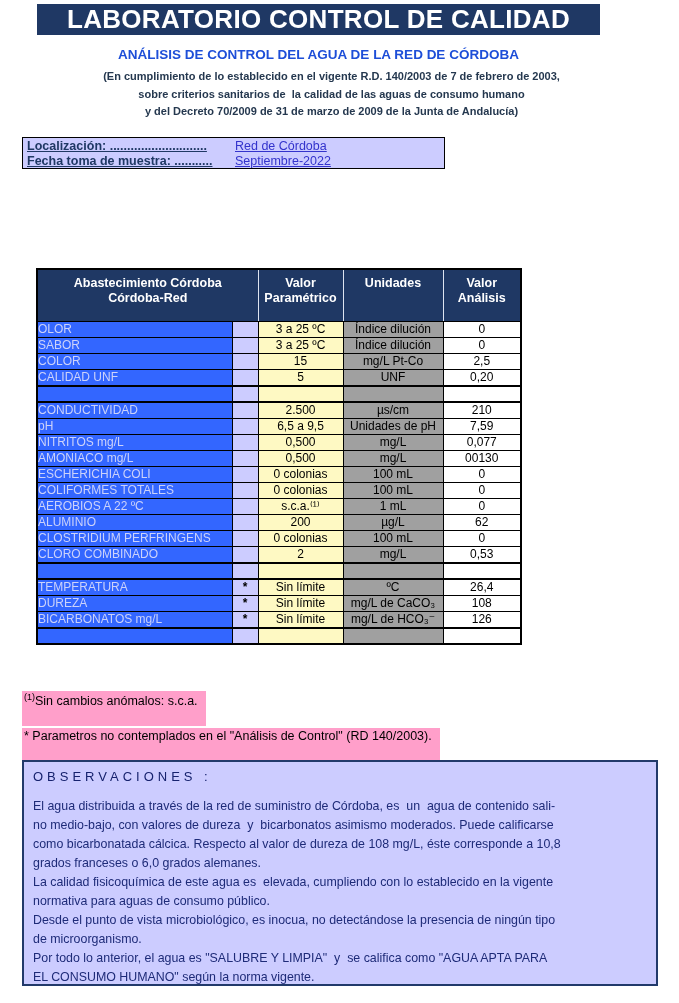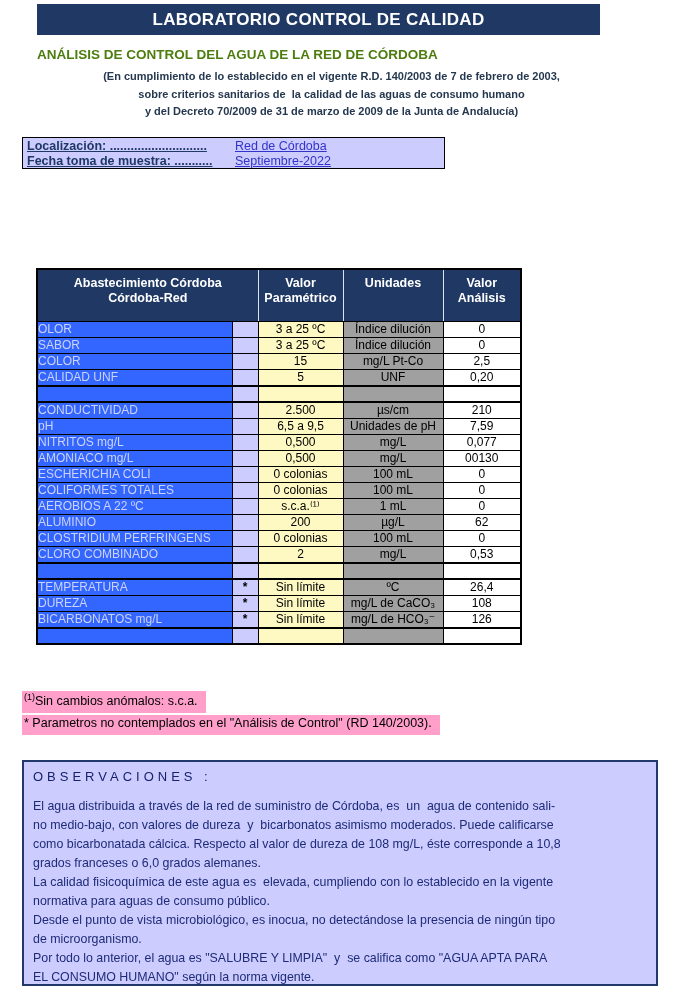--- a/index.html
+++ b/index.html
@@ -1,25 +1,25 @@
 <!DOCTYPE html>
 <html><head>
 <meta charset="utf-8">
 <style>
   * { margin:0; padding:0; box-sizing:border-box; }
   html,body { background:#fff; }
   body { font-family:"Liberation Sans","DejaVu Sans",sans-serif; }
   .page { position:relative; width:679px; height:1003px; background:#fff; overflow:hidden; }
 
   .title-bar { position:absolute; left:37px; top:4px; width:563px; height:31px;
-    background:#1F3864; color:#fff; font-weight:bold; font-size:17px;
+    background:#1F3864; color:#fff; font-weight:bold; font-size:26px;
     text-align:center; line-height:31px; letter-spacing:0.3px; }
 
-  .subtitle { position:absolute; left:37px; top:47px; width:563px; text-align:left;
-    color:#4d7c0f; font-weight:bold; font-size:13.5px; }
+  .subtitle { position:absolute; left:37px; top:47px; width:563px; text-align:center;
+    color:#1d4ed8; font-weight:bold; font-size:13.5px; }
 
   .legal { position:absolute; left:8px; top:68px; width:647px; text-align:center;
     color:#25384F; font-weight:bold; font-size:11px; line-height:17.5px; white-space:pre-wrap; }
 
   .loc-box { position:absolute; left:22px; top:137px; width:423px; height:32px;
     background:#CCCCFF; border:1px solid #000; padding:1px 0 0 4px; font-size:12.5px; }
   .loc-row { position:relative; height:15px; line-height:15px; }
   .loc-label { font-weight:bold; color:#1F3864; text-decoration:underline; }
   .loc-value { position:absolute; left:208px; top:0; color:#3333CC; text-decoration:underline; }
 
@@ -40,21 +40,21 @@
     border:1px solid #000; overflow:hidden; white-space:nowrap; }
   td.cell-name  { background:#3366FF; color:#CCD2FA; text-align:left; padding-left:4px; }
   td.cell-star  { background:#CCCCFF; color:#000; text-align:center; font-weight:bold; }
   td.cell-param { background:#fef9c3; color:#000; text-align:center; }
   td.cell-units { background:#A0A0A0; color:#000; text-align:center; }
   td.cell-value { background:#fff; color:#000; text-align:center; border-left:2px solid #000; }
   tr.sep td { border-top:2px solid #000; border-bottom:2px solid #000; }
 
   .footnotes { position:absolute; left:22px; top:691px; font-size:12.5px; color:#000; }
   .fn-line { margin-bottom:2px; }
-  .fn-hl { display:inline-block; background:#FF9FCA; padding:1px 8px 5px 2px; }
+  .fn-hl { display:inline-block; background:#FF9FCA; padding:1px 8px 18px 2px; }
   .fn-sup { font-size:9px; vertical-align:super; }
 
   .obs-box { position:absolute; left:22px; top:760px; width:636px; height:226px;
     background:#CCCCFF; border:2px solid #223A6B; }
   .obs-title { margin:7px 0 0 9px; color:#16226E; font-size:13px; letter-spacing:4px; }
   .obs-body { margin:13px 8px 0 9px; color:#1E2B78; font-size:12.4px; line-height:19px;
     white-space:pre-wrap; }
 </style>
 </head>
 <body>

